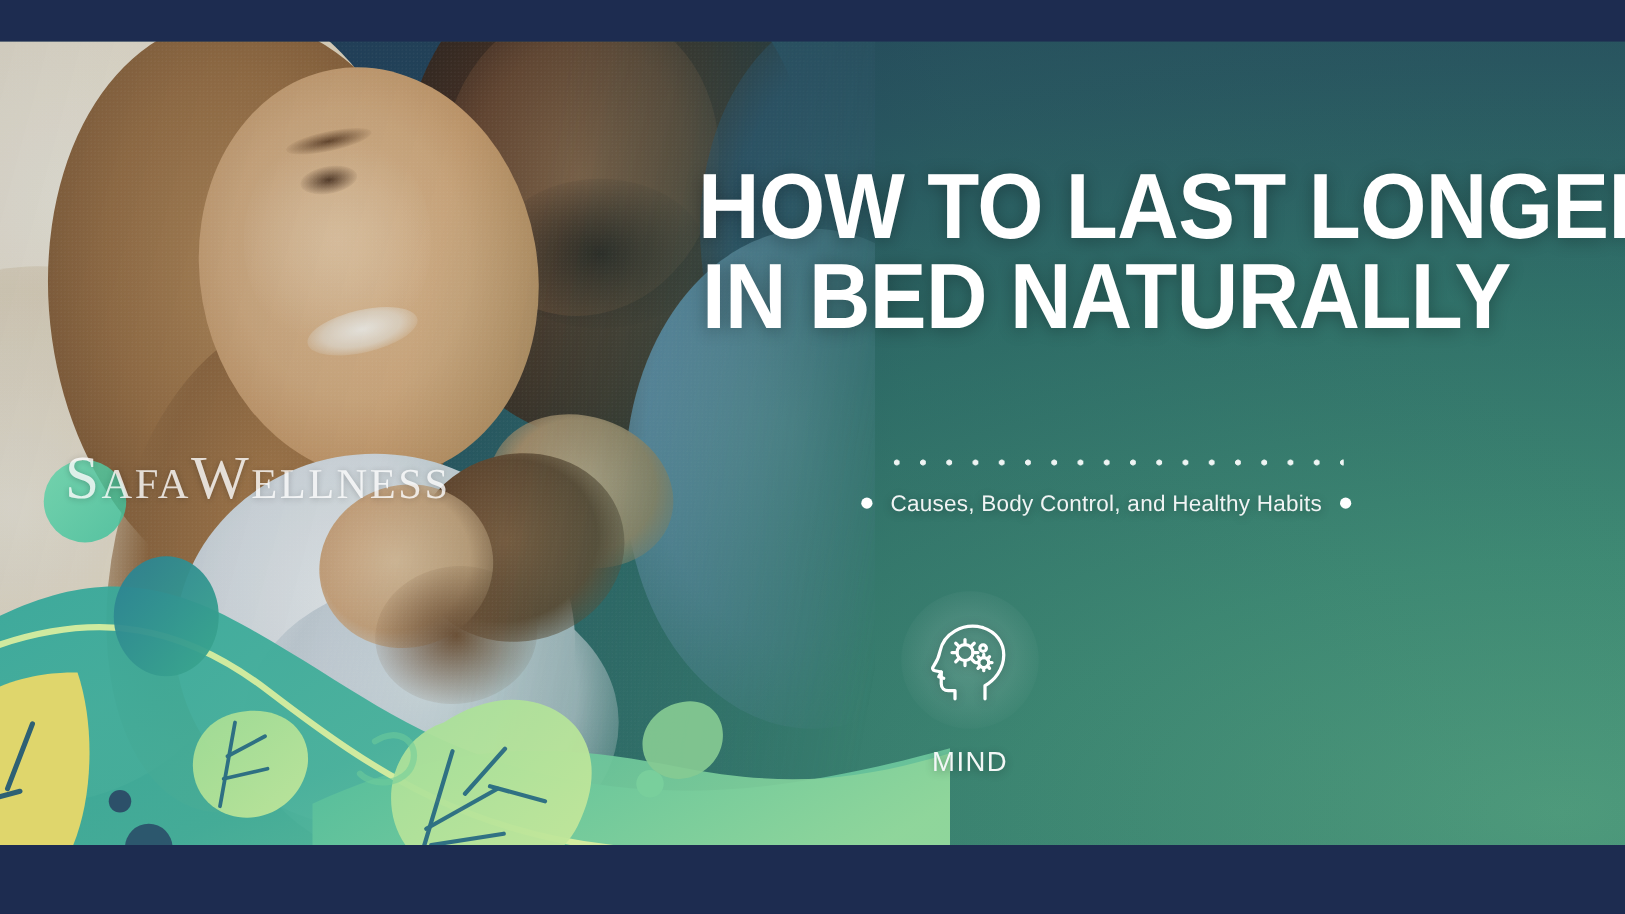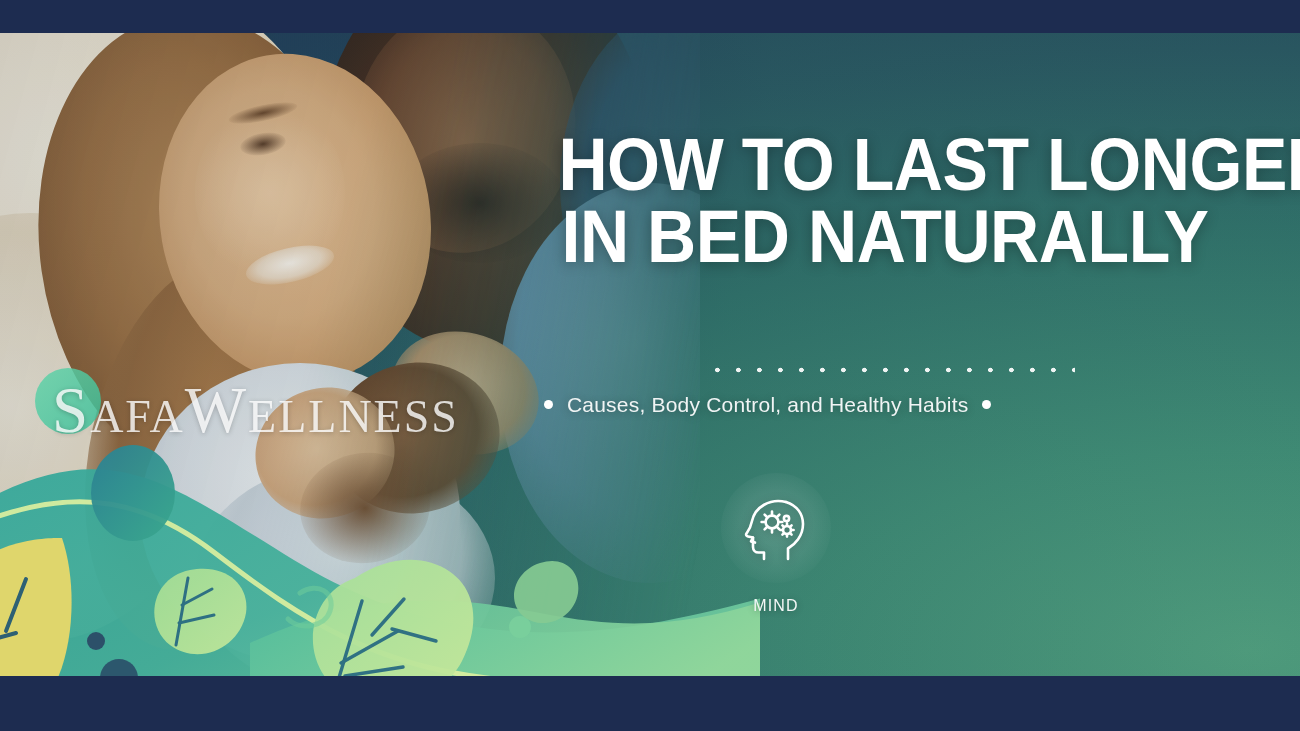--- a/index.html
+++ b/index.html
@@ -76,23 +76,23 @@
     background:linear-gradient(105deg, rgba(33,62,92,.18) 0%, rgba(36,72,92,.12) 45%, rgba(46,110,104,.30) 72%, rgba(45,118,106,.55) 100%);
     -webkit-mask-image:linear-gradient(100deg,#000 0%,#000 56%,rgba(0,0,0,.85) 68%,rgba(0,0,0,.35) 84%,rgba(0,0,0,0) 97%);
     mask-image:linear-gradient(100deg,#000 0%,#000 56%,rgba(0,0,0,.85) 68%,rgba(0,0,0,.35) 84%,rgba(0,0,0,0) 97%);
   }
 
   
   .deco{position:absolute;left:0;top:0;width:760px;height:643px;}
 
   
   .watermark{
-    position:absolute;left:52px;top:340px;z-index:30;
+    position:absolute;left:52px;top:320px;z-index:30;
     font-family:"Liberation Serif",serif;
-    font-size:65px;
+    font-size:49px;
     letter-spacing:2px;
     color:rgba(255,255,255,.80);
     text-shadow:0 1px 5px rgba(0,0,0,.22);
     font-variant:small-caps;
     white-space:nowrap;
     pointer-events:none;
   }
 
   
   .content{position:absolute;left:530px;top:0;width:770px;height:643px;z-index:40;}
@@ -114,23 +114,23 @@
 
   .dotline{
     position:absolute;left:185px;top:332px;width:360px;height:10px;
     background-image:radial-gradient(circle at 2.4px 50%, rgba(255,255,255,.92) 2.1px, rgba(255,255,255,0) 2.6px);
     background-size:21px 10px;
     background-repeat:repeat-x;
   }
 
   .subtitle{
     position:absolute;left:0;top:360px;width:710px;
-    text-align:left;
+    text-align:center;
     color:#f0f4f4;
-    font-size:21px;
+    font-size:18px;
     letter-spacing:.2px;
     text-shadow:0 1px 8px rgba(0,0,0,.30);
     white-space:nowrap;
   }
   .sub-dot{
     display:inline-block;width:9px;height:9px;border-radius:50%;
     background:#ffffff;vertical-align:middle;margin:0 14px 4px 14px;
   }
 
   
@@ -142,21 +142,21 @@
   .icon-halo{
     width:110px;height:110px;margin:0 auto;
     border-radius:50%;
     display:flex;align-items:center;justify-content:center;
     background:radial-gradient(circle at 50% 48%, rgba(255,255,255,.155) 0%, rgba(255,255,255,.085) 45%, rgba(255,255,255,.028) 68%, rgba(255,255,255,0) 78%);
   }
   .icon-halo svg{display:block;filter:drop-shadow(0 1px 4px rgba(0,0,0,.22));}
   .icon-label{
     margin-top:14px;
     color:#f3f7f6;
-    font-size:16px;
+    font-size:22px;
     letter-spacing:1.1px;
     text-shadow:0 1px 7px rgba(0,0,0,.30);
   }
 </style>
 </head>
 <body>
 
 <div class="stage">
 
   <div class="bar-top"></div>

